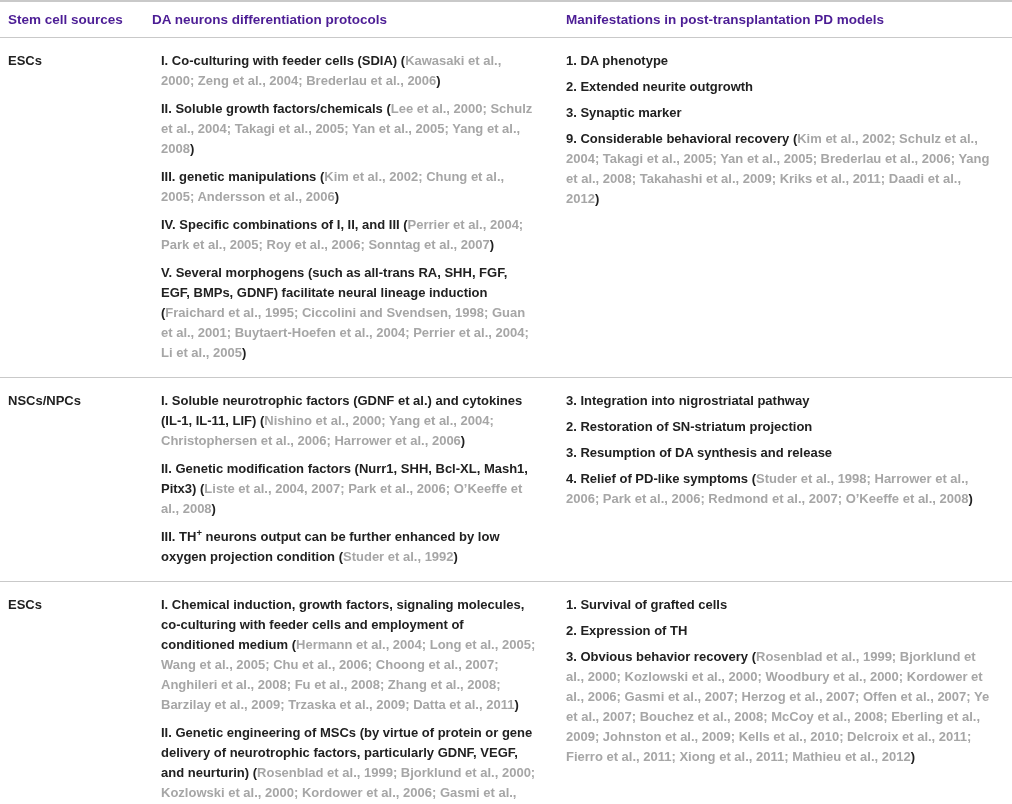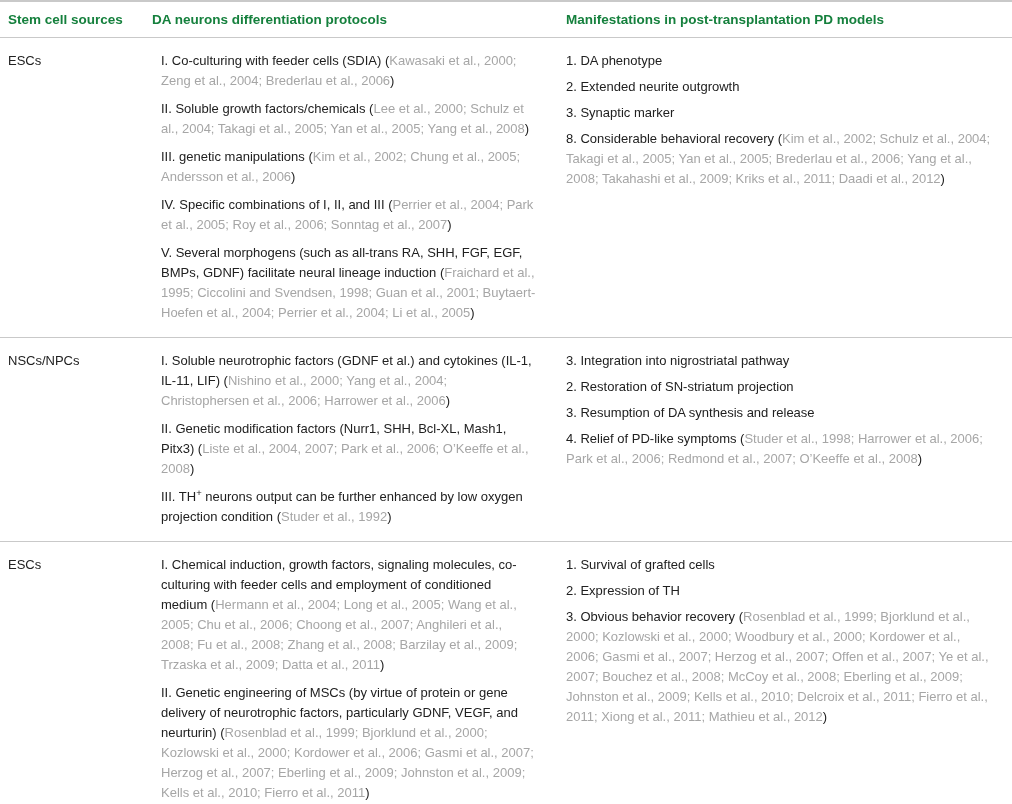--- a/index.html
+++ b/index.html
@@ -20,34 +20,35 @@
     border-bottom: 3px solid #b5b5b5;
     table-layout: fixed;
   }
   col.c1 { width: 152px; }
   col.c2 { width: 414px; }
   col.c3 { width: 446px; }
   thead th {
     border-bottom: 1px solid #c9c9c9;
     font-size: 13.5px;
     font-weight: bold;
-    color: #15803d;
+    color: #4c1d95;
     text-align: left;
     padding: 9px 0 9px 0;
     line-height: 17px;
   }
   thead th:first-child { padding-left: 8px; }
   tbody tr { border-bottom: 1px solid #c9c9c9; }
   tbody tr:last-child { border-bottom: none; }
   td {
     vertical-align: top;
     padding: 13px 0 6px 0;
     font-size: 13px;
     line-height: 20px;
     color: #212121;
+    font-weight: bold;
   }
   td.col-source { padding-left: 8px; }
   td.col-protocols { padding-right: 30px; }
   td.col-manifestations { padding-right: 16px; }
   td p { margin: 0 0 8px 9px; }
   td.col-manifestations p { margin: 0 0 6px 0; }
   .cite { color: #a6a6a6; }
   sup.plus {
     font-size: 9.5px;
     line-height: 0;
@@ -85,21 +86,21 @@
             <p><span>I. Co-culturing with feeder cells (SDIA) (</span><span class="cite">Kawasaki et al., 2000; Zeng et al., 2004; Brederlau et al., 2006</span><span>)</span></p>
             <p><span>II. Soluble growth factors/chemicals (</span><span class="cite">Lee et al., 2000; Schulz et al., 2004; Takagi et al., 2005; Yan et al., 2005; Yang et al., 2008</span><span>)</span></p>
             <p><span>III. genetic manipulations (</span><span class="cite">Kim et al., 2002; Chung et al., 2005; Andersson et al., 2006</span><span>)</span></p>
             <p><span>IV. Specific combinations of I, II, and III (</span><span class="cite">Perrier et al., 2004; Park et al., 2005; Roy et al., 2006; Sonntag et al., 2007</span><span>)</span></p>
             <p><span>V. Several morphogens (such as all-trans RA, SHH, FGF, EGF, BMPs, GDNF) facilitate neural lineage induction (</span><span class="cite">Fraichard et al., 1995; Ciccolini and Svendsen, 1998; Guan et al., 2001; Buytaert-Hoefen et al., 2004; Perrier et al., 2004; Li et al., 2005</span><span>)</span></p>
           </td>
           <td class="col-manifestations">
             <p><span>1. DA phenotype</span></p>
             <p><span>2. Extended neurite outgrowth</span></p>
             <p><span>3. Synaptic marker</span></p>
-            <p><span>8. Considerable behavioral recovery (</span><span class="cite">Kim et al., 2002; Schulz et al., 2004; Takagi et al., 2005; Yan et al., 2005; Brederlau et al., 2006; Yang et al., 2008; Takahashi et al., 2009; Kriks et al., 2011; Daadi et al., 2012</span><span>)</span></p>
+            <p><span>9. Considerable behavioral recovery (</span><span class="cite">Kim et al., 2002; Schulz et al., 2004; Takagi et al., 2005; Yan et al., 2005; Brederlau et al., 2006; Yang et al., 2008; Takahashi et al., 2009; Kriks et al., 2011; Daadi et al., 2012</span><span>)</span></p>
           </td>
         </tr>
         <tr>
           <td class="col-source">NSCs/NPCs</td>
           <td class="col-protocols">
             <p><span>I. Soluble neurotrophic factors (GDNF et al.) and cytokines (IL-1, IL-11, LIF) (</span><span class="cite">Nishino et al., 2000; Yang et al., 2004; Christophersen et al., 2006; Harrower et al., 2006</span><span>)</span></p>
             <p><span>II. Genetic modification factors (Nurr1, SHH, Bcl-XL, Mash1, Pitx3) (</span><span class="cite">Liste et al., 2004, 2007; Park et al., 2006; O’Keeffe et al., 2008</span><span>)</span></p>
             <p><span>III. TH</span><sup class="plus">+</sup><span> neurons output can be further enhanced by low oxygen projection condition (</span><span class="cite">Studer et al., 1992</span><span>)</span></p>
           </td>
           <td class="col-manifestations">

